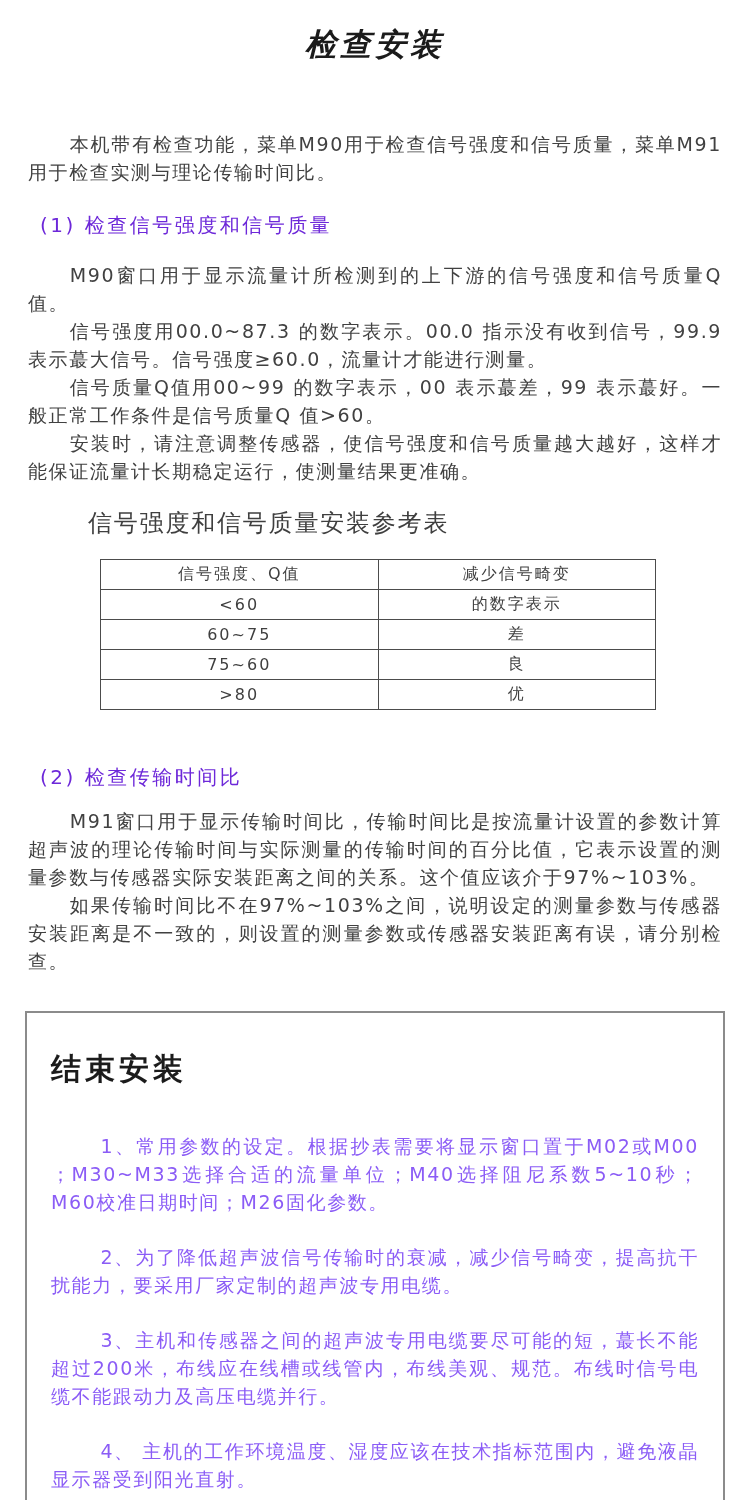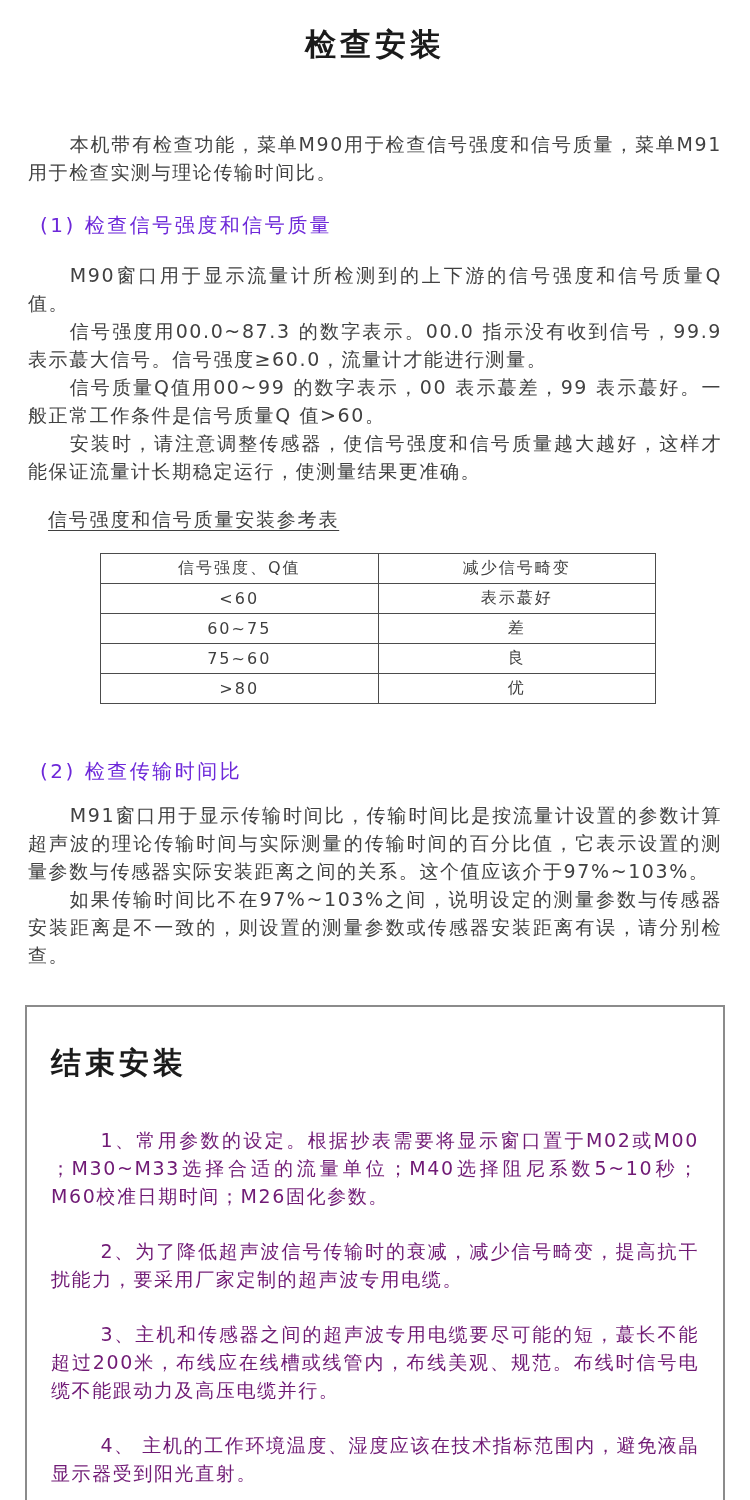--- a/index.html
+++ b/index.html
@@ -7,42 +7,41 @@
     width:750px;height:1500px;overflow:hidden;
     background:#ffffff;
     font-family:"DejaVu Sans","Liberation Sans",sans-serif;
     color:#404040;
   }
   .page{padding:24px 28px 0 28px;}
 
   .doc-title{
     margin:0;
     font-size:31px;font-weight:700;letter-spacing:4px;
-    text-align:center;color:#1b1b1b;
+    text-align:center;color:#1b1b1b;font-style:italic;
   }
 
   .body-p{
     margin:0;
     font-size:19px;line-height:28px;letter-spacing:1.6px;
     text-align:justify;text-indent:2.2em;color:#414141;
   }
   .intro{margin-top:64px;}
 
   .sec-heading{
     margin:24px 0 0 12px;
     font-size:20px;font-weight:400;letter-spacing:2.5px;color:#6d28d9;
   }
   .sec1-heading{margin-top:26px;margin-bottom:22px;}
   .sec2-heading{margin-top:54px;margin-bottom:16px;}
 
   .table-caption{
     display:inline-block;
-    margin:22px 0 0 20px;
-    font-size:19px;letter-spacing:1.8px;color:#3f3f3f;
-    text-decoration:underline;
+    margin:22px 0 0 60px;
+    font-size:24px;letter-spacing:1.8px;color:#3f3f3f;
     text-underline-offset:4px;
   }
 
   table.ref-table{
     border-collapse:collapse;
     margin:20px 0 0 72px;
     width:556px;
     table-layout:fixed;
   }
   .ref-table th,.ref-table td{
@@ -59,21 +58,21 @@
     background:#ffffff;
   }
   .box-title{
     margin:12px 0 0 0;
     font-size:30px;font-weight:700;letter-spacing:4px;
     text-align:left;color:#1b1b1b;
   }
   .box-item{
     margin:27px 0 0 0;
     font-size:19px;line-height:28px;letter-spacing:1.6px;
-    text-align:justify;text-indent:2.6em;color:#701a75;
+    text-align:justify;text-indent:2.6em;color:#8b5cf6;
   }
   .box-item.first{margin-top:42px;}
 </style>
 </head>
 <body>
 
 <div class="page">
 
   <h1 class="doc-title">检查安装</h1>
 
@@ -91,21 +90,21 @@
   <table class="ref-table">
     <thead>
       <tr>
         <th>信号强度、Q值</th>
         <th>减少信号畸变</th>
       </tr>
     </thead>
     <tbody>
       <tr>
         <td>&lt;60</td>
-        <td>表示蕞好</td>
+        <td>的数字表示</td>
       </tr>
       <tr>
         <td>60~75</td>
         <td>差</td>
       </tr>
       <tr>
         <td>75~60</td>
         <td>良</td>
       </tr>
       <tr>

